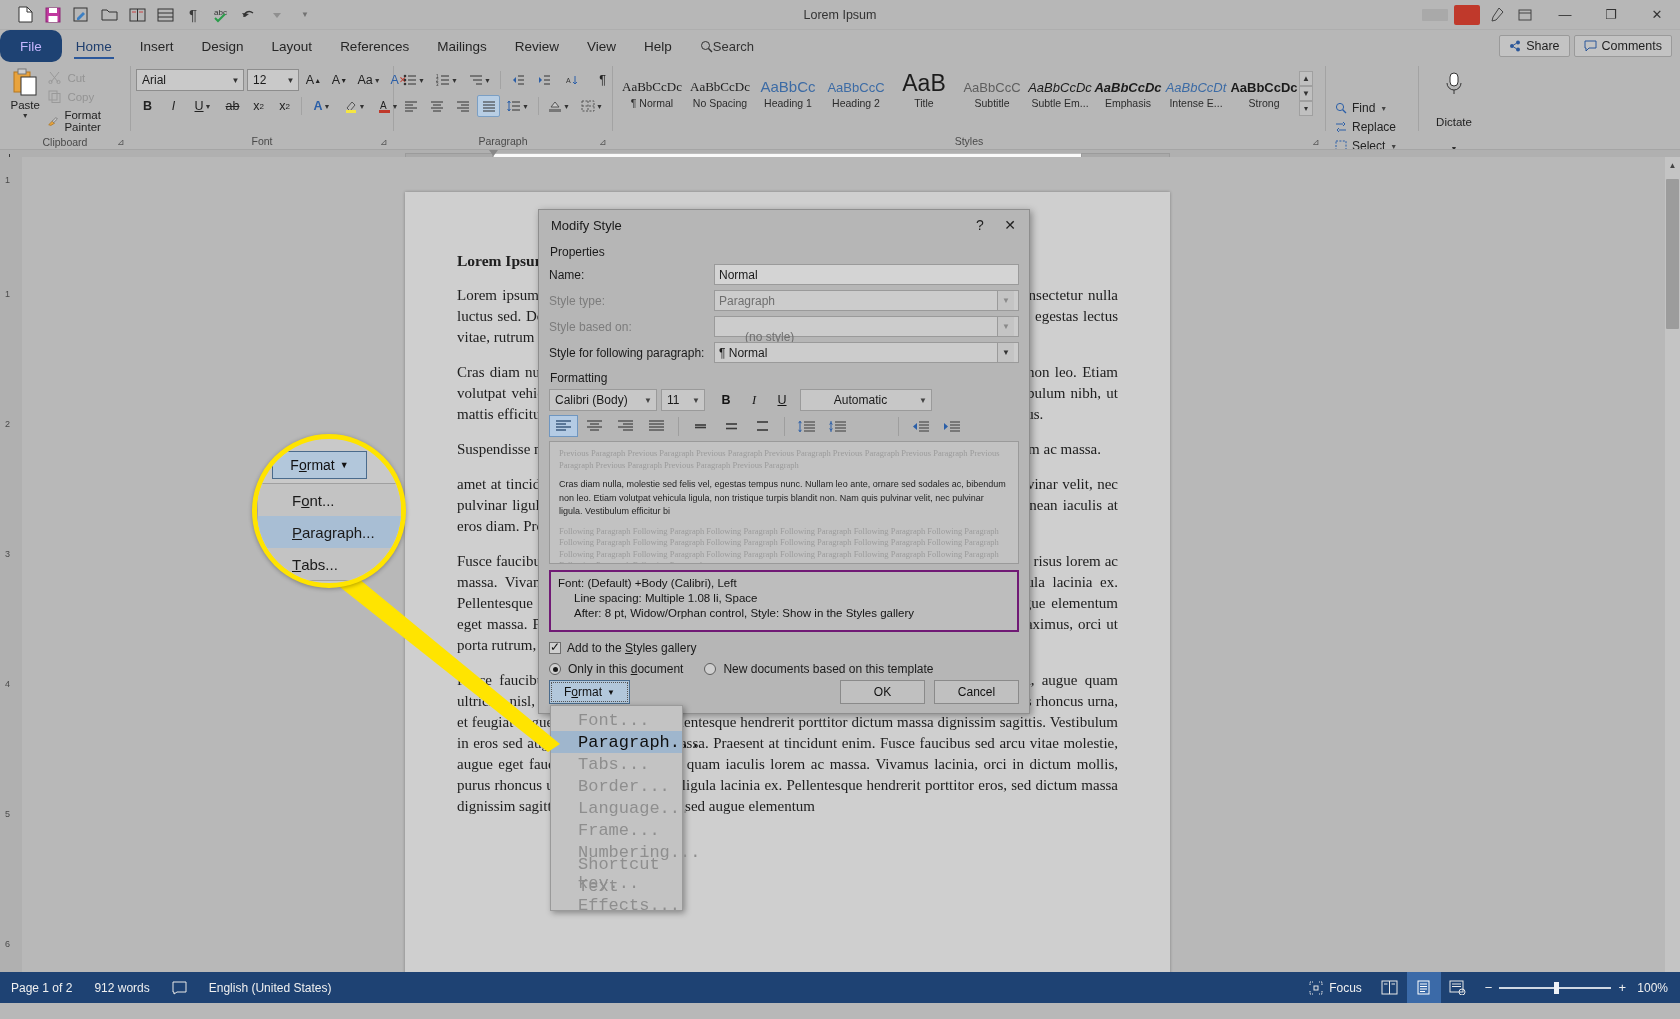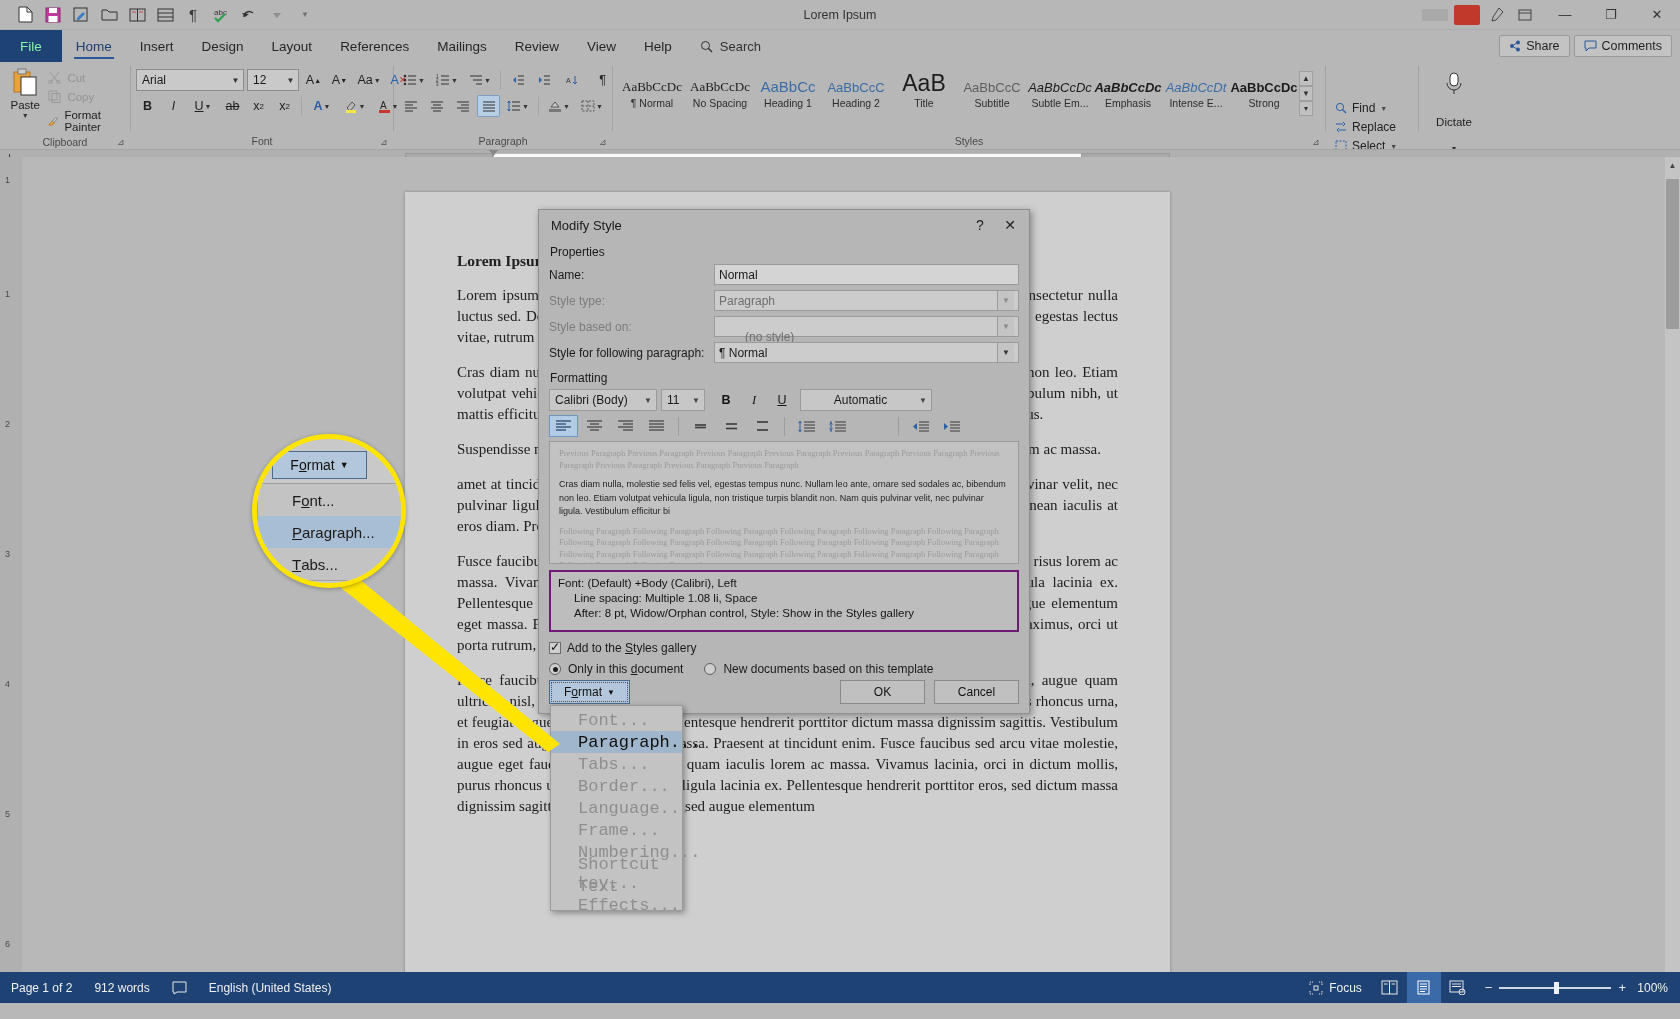--- a/index.html
+++ b/index.html
@@ -35,26 +35,26 @@
   .pres-dots{ width:26px; height:12px; background:#9a9a9a; border-radius:1px; opacity:.45;}
   .pres-red{ width:26px; height:20px; background:#c0392b; border-radius:2px; }
   .pres-pen{ width:22px; height:20px; display:flex; align-items:center; justify-content:center; color:#444;}
 
   
   .tabsbar{ height:32px; background:#b7b7b7; display:flex; align-items:stretch; position:relative;}
   .tab{
     padding:0 14px; display:flex; align-items:center; font-size:13.5px; color:#262626;
     cursor:pointer; position:relative; white-space:nowrap;
   }
-  .tab.file{ background:#1e4273; color:#86efac; padding:4px 20px; }
+  .tab.file{ background:#1e4273; color:#c4b5fd; padding:4px 20px;border-radius:10px; }
   .tab.active{ color:#1f3e6e; }
   .tab.active:after{
     content:""; position:absolute; left:12px; right:12px; bottom:3px; height:2px; background:#2b579a;
   }
-  .searchbox{ display:flex; align-items:center; gap:7px; padding:0 14px; font-size:13px; color:#333; cursor:text;}
+  .searchbox{ display:flex; align-items:center; padding:0 14px; font-size:13px; color:#333; cursor:text;}
   .tabs-right{ margin-left:auto; display:flex; align-items:center; gap:4px; padding-right:8px;}
   .chip{
     display:flex; align-items:center; gap:5px; font-size:12.5px; color:#1f1f1f;
     border:1px solid #9a9a9a; background:#c3c3c3; border-radius:2px; padding:3px 9px; cursor:pointer;
   }
 
   
   .ribbon{
     height:88px; background:#b7b7b7; display:flex; align-items:stretch;
     border-bottom:1px solid #a5a5a5; position:relative; overflow:hidden;

